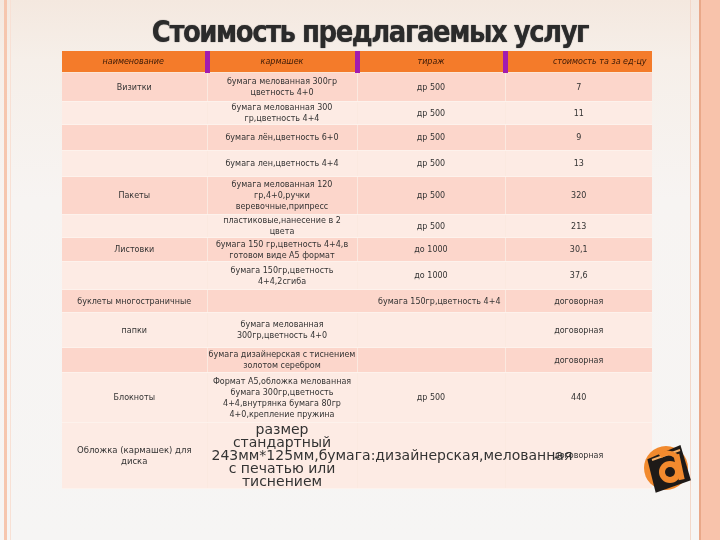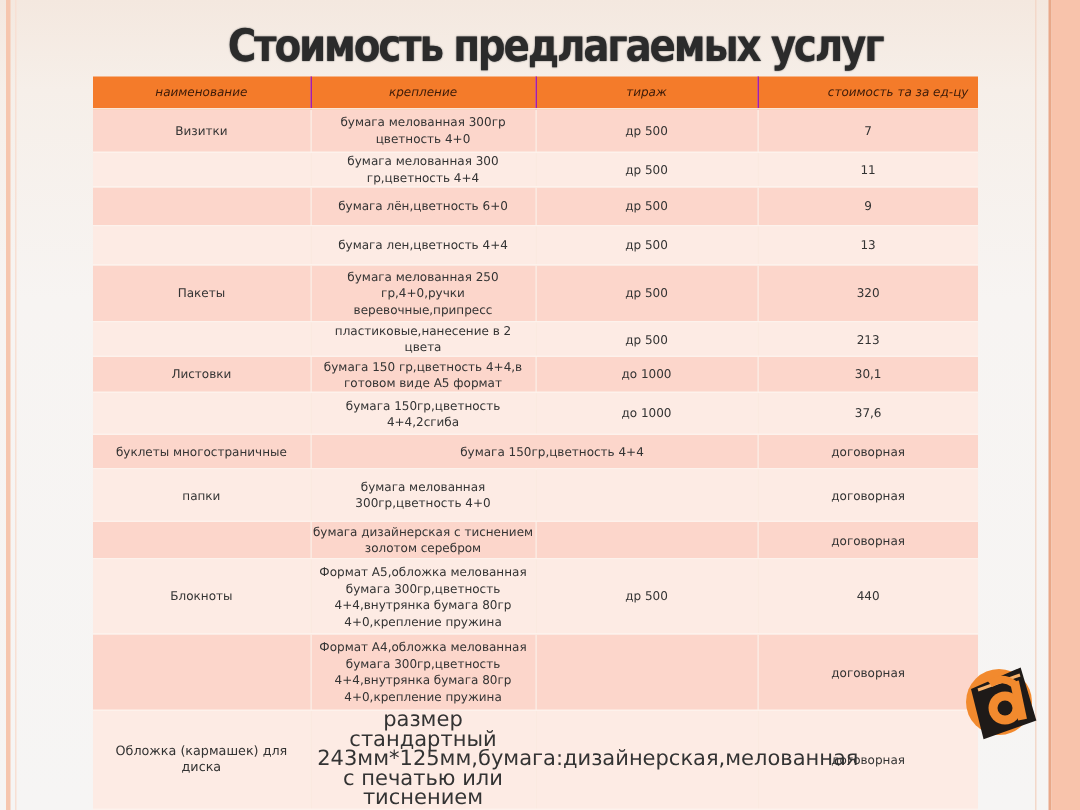--- a/index.html
+++ b/index.html
@@ -46,21 +46,21 @@
   }
   table.prices col.c1 { width: 145px; }
   table.prices col.c2 { width: 150px; }
   table.prices col.c3 { width: 148px; }
   table.prices col.c4 { width: 147px; }
   table.prices th {
     background: #f47b2a;
     color: #3b1a08;
     font-style: italic; font-weight: normal;
     height: 21px; padding: 0;
-    border-right: 1px solid #a21caf;
+    border-right: 5px solid #a21caf;
     border-bottom: 1px solid #fbe5d4;
     font-size: 8px;
   }
   table.prices th:last-child { border-right: none; padding-left: 40px; }
   table.prices td {
     text-align: center; vertical-align: middle;
     padding: 0 4px; line-height: 11px;
     border-right: 1px solid #fbe9e0;
     border-bottom: 1px solid #fdf2ec;
   }
@@ -85,21 +85,21 @@
 <table class="prices">
   <colgroup>
       <col class="c1">
       <col class="c2">
       <col class="c3">
       <col class="c4">
     </colgroup>
   <thead>
     <tr>
       <th>наименование</th>
-      <th>крепление</th>
+      <th>кармашек</th>
       <th>тираж</th>
       <th>стоимость та за ед-цу</th>
     </tr>
   </thead>
   <tbody>
     <tr class="dark" style="height:29px">
       <td>Визитки</td>
       <td>бумага мелованная 300гр цветность 4+0</td>
       <td>др 500</td>
       <td>7</td>
@@ -117,21 +117,21 @@
       <td>9</td>
     </tr>
     <tr class="light" style="height:26px">
       <td></td>
       <td>бумага лен,цветность 4+4</td>
       <td>др 500</td>
       <td>13</td>
     </tr>
     <tr class="dark" style="height:38px">
       <td>Пакеты</td>
-      <td>бумага мелованная 250 гр,4+0,ручки веревочные,припресс</td>
+      <td>бумага мелованная 120 гр,4+0,ручки веревочные,припресс</td>
       <td>др 500</td>
       <td>320</td>
     </tr>
     <tr class="light" style="height:20px">
       <td></td>
       <td>пластиковые,нанесение в 2 цвета</td>
       <td>др 500</td>
       <td>213</td>
     </tr>
     <tr class="dark" style="height:24px">
@@ -141,46 +141,40 @@
       <td>30,1</td>
     </tr>
     <tr class="light" style="height:28px">
       <td></td>
       <td>бумага 150гр,цветность 4+4,2сгиба</td>
       <td>до 1000</td>
       <td>37,6</td>
     </tr>
     <tr class="dark" style="height:23px">
       <td>буклеты многостраничные</td>
-      <td colspan="2" style="text-align:center;padding-left:28px">бумага 150гр,цветность 4+4</td>
+      <td colspan="2" style="text-align:right;padding-left:28px">бумага 150гр,цветность 4+4</td>
       <td>договорная</td>
     </tr>
     <tr class="light" style="height:35px">
       <td>папки</td>
       <td>бумага мелованная 300гр,цветность 4+0</td>
       <td></td>
       <td>договорная</td>
     </tr>
     <tr class="dark" style="height:25px">
       <td></td>
       <td style="padding:0">бумага дизайнерская с тиснением золотом серебром</td>
       <td></td>
       <td>договорная</td>
     </tr>
     <tr class="light" style="height:50px">
       <td>Блокноты</td>
       <td>Формат А5,обложка мелованная бумага 300гр,цветность 4+4,внутрянка бумага 80гр 4+0,крепление пружина</td>
       <td>др 500</td>
       <td>440</td>
-    </tr>
-    <tr class="dark" style="height:51px">
-      <td></td>
-      <td>Формат А4,обложка мелованная бумага 300гр,цветность 4+4,внутрянка бумага 80гр 4+0,крепление пружина</td>
-      <td></td>
-      <td>договорная</td>
     </tr>
     <tr class="light" style="height:56px">
       <td style="font-size:8.5px">Обложка (кармашек) для диска</td>
       <td style="font-size:14px;line-height:13px">размер стандартный 243мм*125мм,бумага:дизайнерская,мелованная с печатью или тиснением</td>
       <td></td>
       <td>договорная</td>
     </tr>
   </tbody>
 </table>
 

